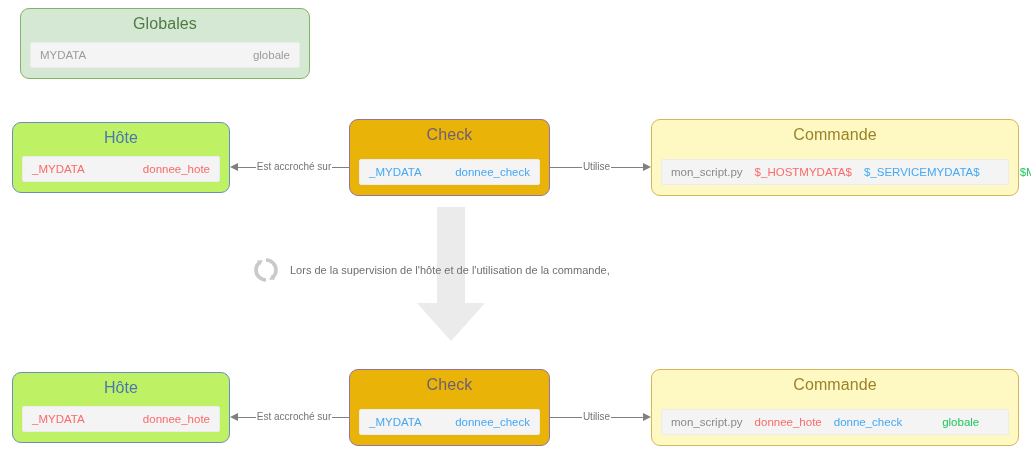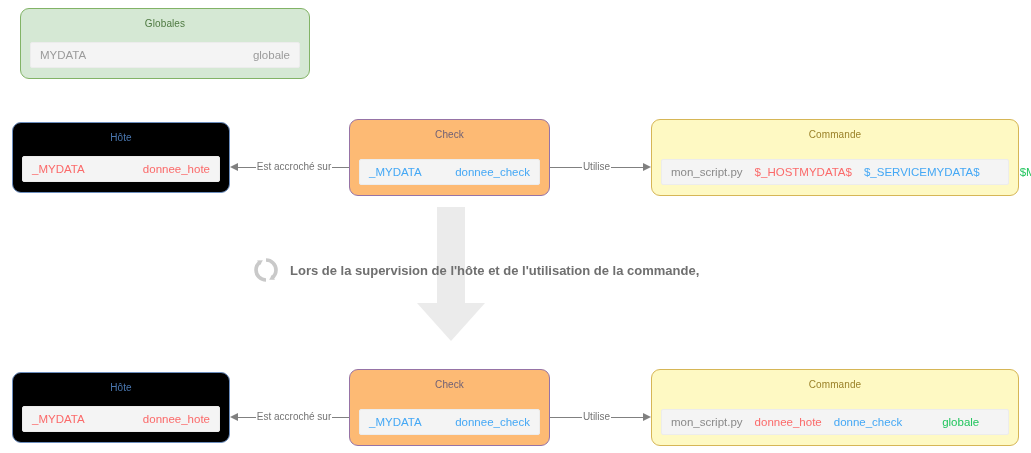--- a/index.html
+++ b/index.html
@@ -28,21 +28,21 @@
     border: 1px solid #888;
     border-radius: 9px;
     background: #fff;
   }
   .box-title {
     position: absolute;
     left: 0;
     right: 0;
     top: 8px;
     text-align: center;
-    font-size: 10px;
+    font-size: 16px;
     line-height: 14px;
     letter-spacing: .1px;
   }
   .field {
     position: absolute;
     left: 9px;
     right: 9px;
     bottom: 10px;
     height: 26px;
     background: #f4f4f4;
@@ -56,23 +56,23 @@
     font-size: 11.5px;
     white-space: nowrap;
   }
   .field.single {
     justify-content: flex-start;
   }
 
   
   .green  { background: #d5e8d4; border-color: #82b366; }
   .green  .box-title { color: #4f7a42; }
-  .blue   { background: #000000; border-color: #6c8ebf; }
+  .blue   { background: #bef264; border-color: #6c8ebf; }
   .blue   .box-title { color: #4a77b0; }
-  .purple { background: #fdba74; border-color: #9673a6; }
+  .purple { background: #eab308; border-color: #9673a6; }
   .purple .box-title { color: #6e6076; }
   .orange { background: #fef9c3; border-color: #d6b656; text-decoration: underline; }
   .orange .box-title { color: #9b8229; }
 
   
   .t-grey  { color: #9b9b9b; }
   .t-grey2 { color: #8a8a8a; }
   .t-red   { color: #fb6a6a; }
   .t-blue  { color: #45a8f5; }
   .t-green { color: #21c55d; margin-left: 28px; }
@@ -117,22 +117,22 @@
   
   .note {
     position: absolute;
     left: 252px;
     top: 256px;
     display: flex;
     align-items: center;
     gap: 10px;
   }
   .note-text {
-    font-size: 13px;
-    font-weight: bold;
+    font-size: 11px;
+    font-weight: normal;
     line-height: 15px;
     color: #6f6f6f;
     text-align: center;
     white-space: nowrap;
   }
   .refresh-icon { width: 28px; height: 28px; flex: 0 0 auto; }
 </style>
 </head>
 <body>
 

